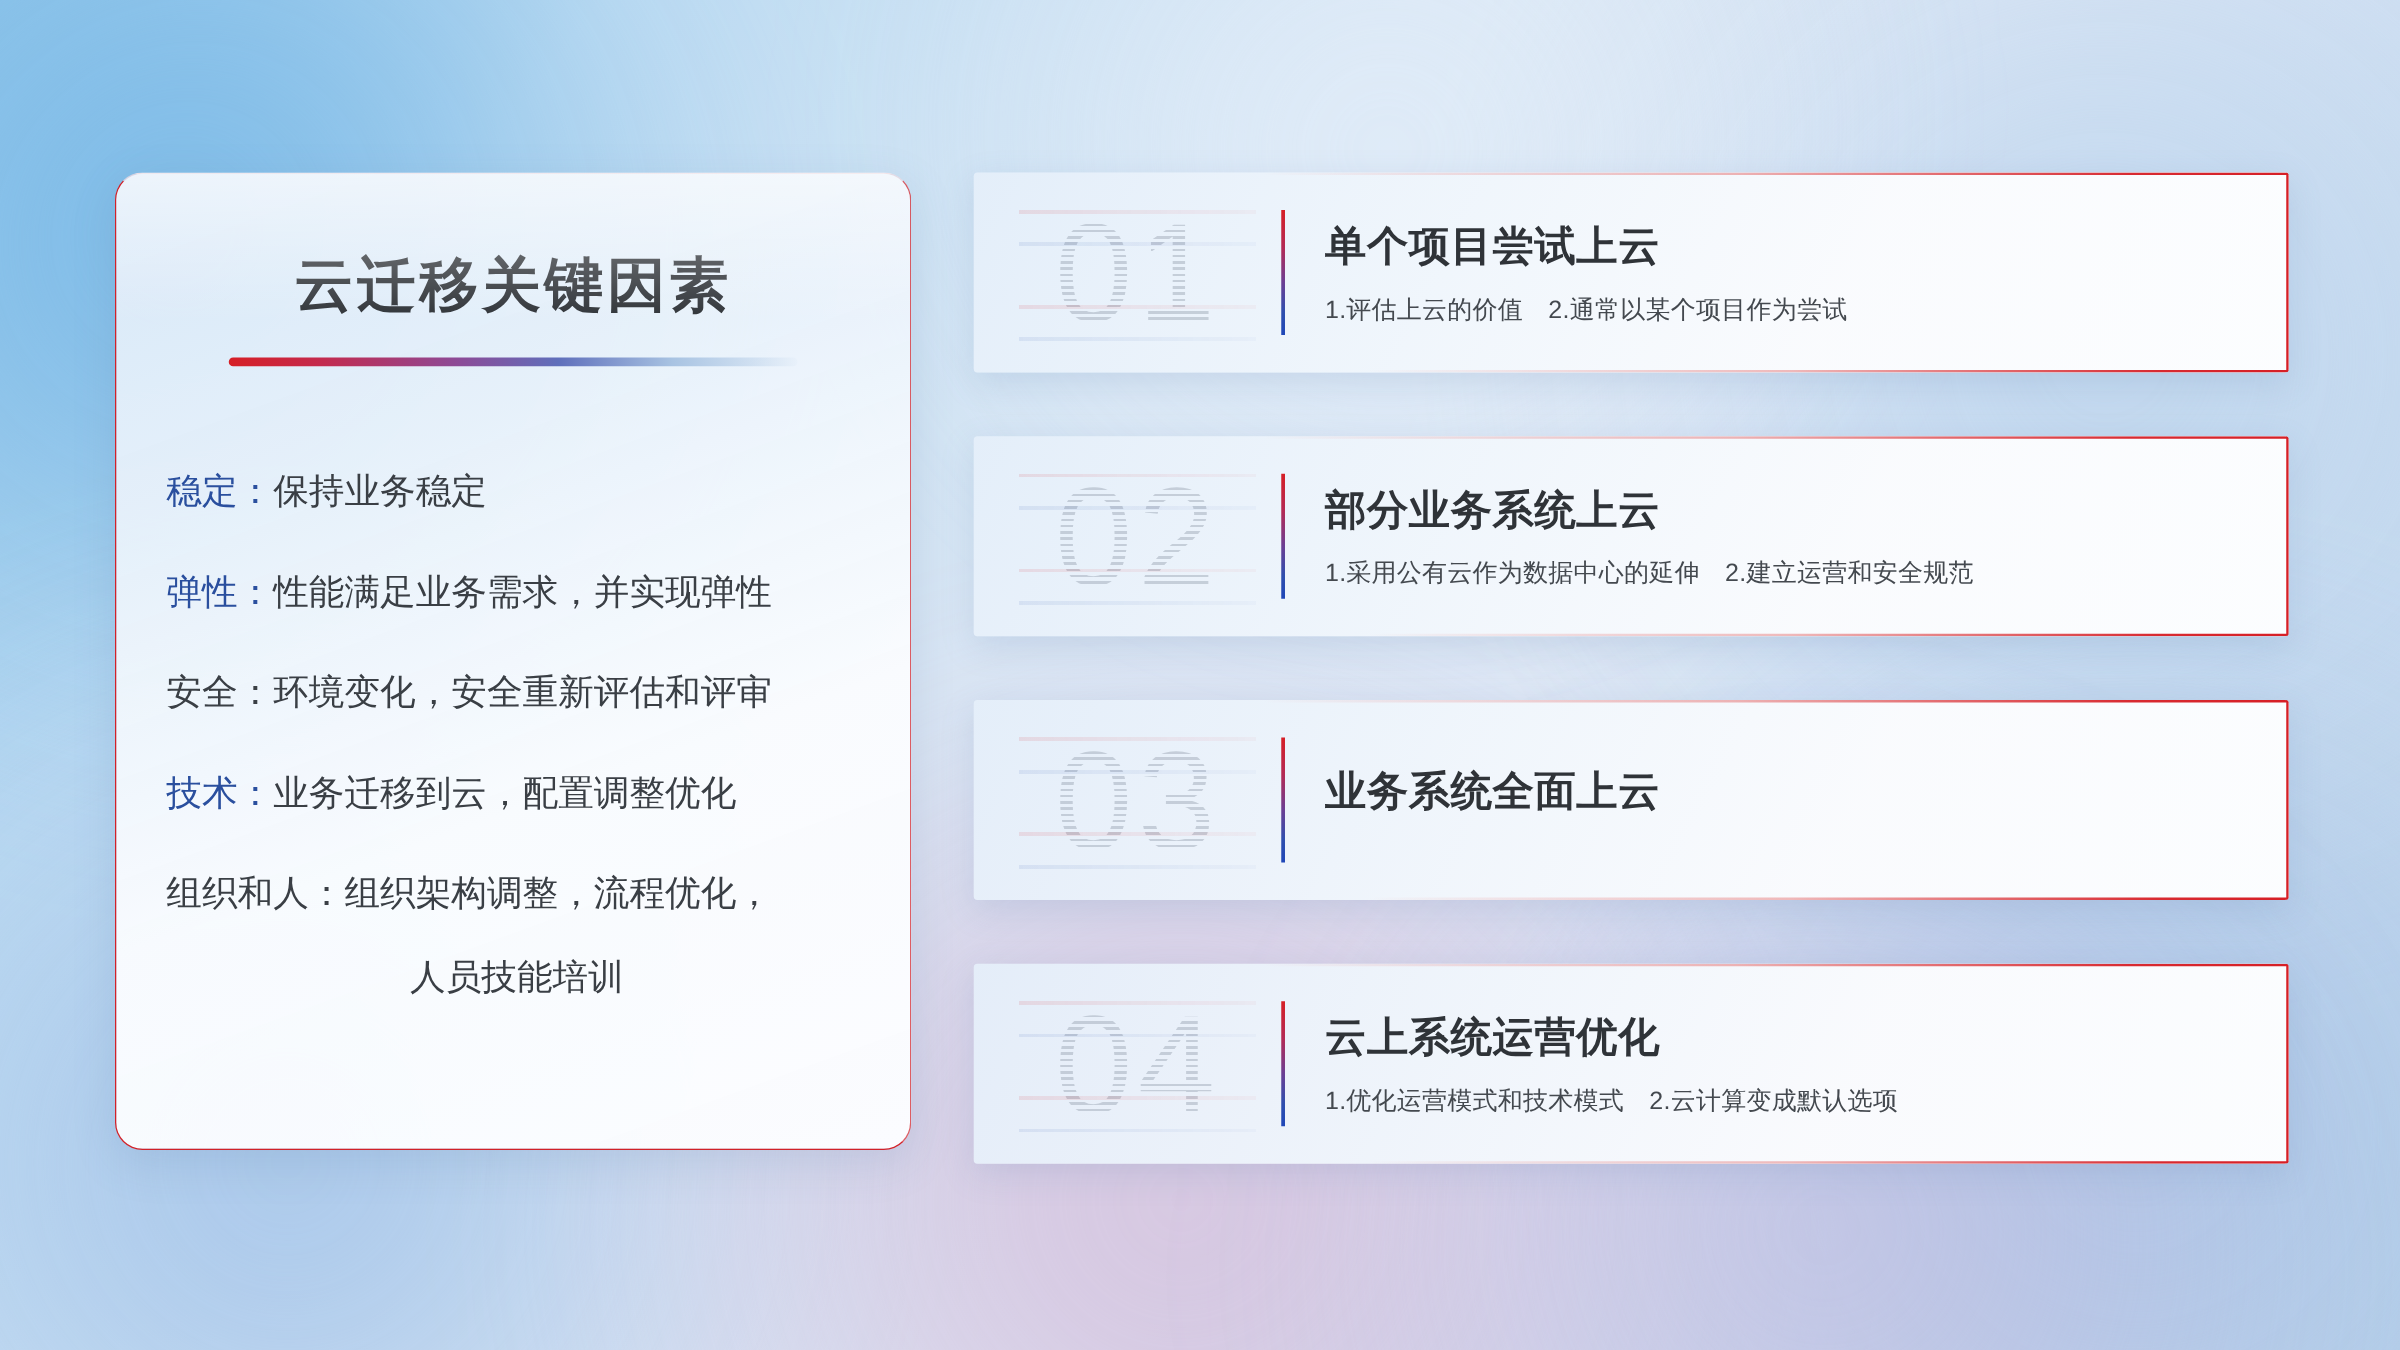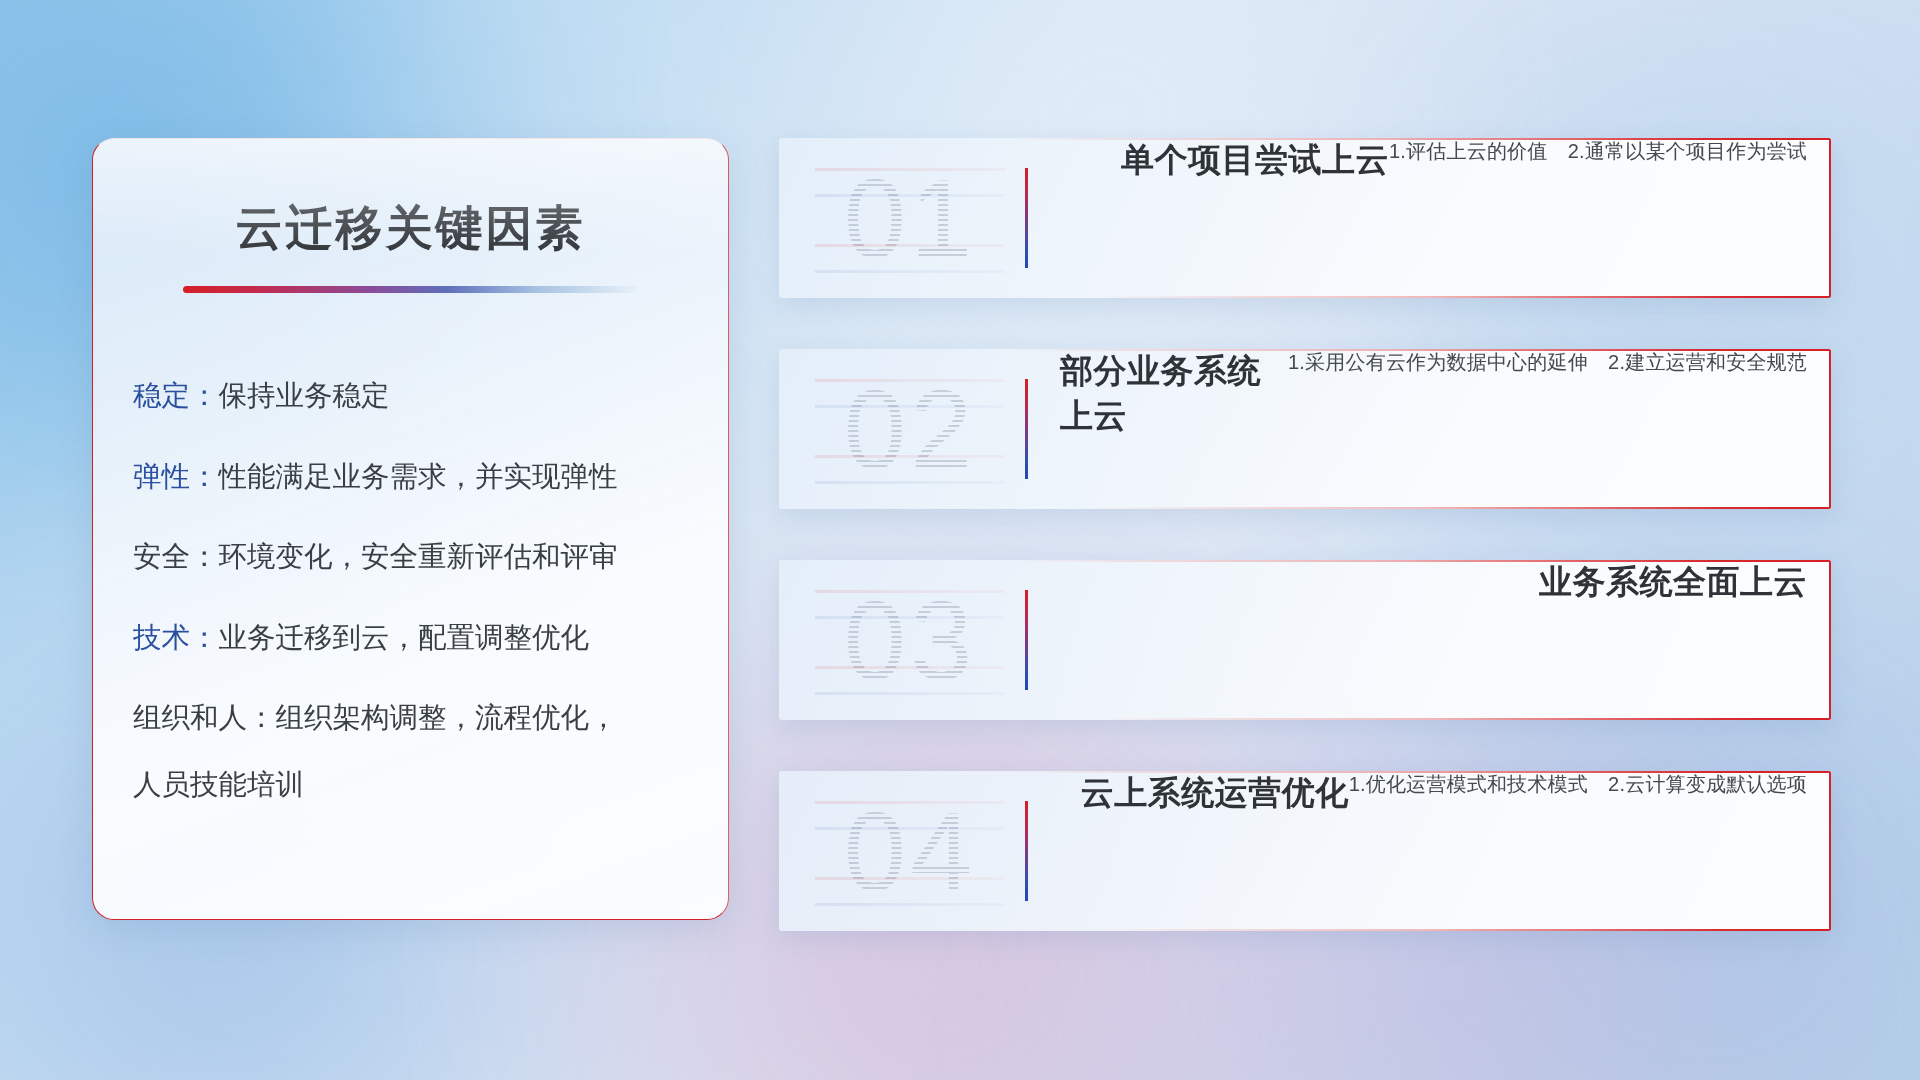--- a/index.html
+++ b/index.html
@@ -38,41 +38,42 @@
   
   #left-panel{
     position:absolute; left:92px; top:138px; width:637px; height:782px;
     border-radius:22px;
     background:linear-gradient(160deg, rgba(223,235,248,.92) 0%, rgba(235,243,251,.93) 30%, rgba(250,252,254,.96) 62%, rgba(252,253,255,.97) 100%);
     border:1.6px solid #d22128;
     border-top-color:rgba(210,33,40,.10);
     border-right-color:rgba(210,33,40,.72);
     box-shadow:0 10px 34px rgba(90,125,170,.18);
     overflow:hidden;
+    font-family:Liberation Mono, monospace;
   }
   #left-panel::before{
     content:""; position:absolute; left:-2px; right:-2px; top:-2px; height:120px;
     background:linear-gradient(to bottom, rgba(255,255,255,.55), rgba(255,255,255,0));
     pointer-events:none;
   }
   #panel-title{
     margin:58px 0 0 0; text-align:center;
     font-size:47px; font-weight:700; letter-spacing:3px; color:#2f3338;
   }
   #title-rule{
     margin:26px auto 0 auto; width:455px; height:7px; border-radius:4px;
     background:linear-gradient(90deg,#d61f26 0%, #c42a4d 16%, #8d4a96 40%, #5f6fbb 58%, #a8c3e2 78%, rgba(214,229,243,.15) 100%);
   }
   #factor-list{ margin:88px 0 0 0; padding:0 34px 0 40px; list-style:none; }
   #factor-list li{
     font-size:28.5px; line-height:1.0; color:#3a3f45; margin-bottom:52px; white-space:nowrap;
   }
   #factor-list li .lab{ font-weight:400; }
   #factor-list li.accent .lab{ color:#2a4f9e; }
-  #factor-list li.cont{ margin-top:-14px; }
+  #factor-list li.cont{ margin-top:-14px;text-align:center; }
 
   
   #cards{ position:absolute; left:779px; top:138px; width:1052px; }
   .card{
     position:relative; height:160px; margin-bottom:51px; border-radius:3px;
     background:linear-gradient(118deg, rgba(229,239,250,.93) 0%, rgba(240,246,252,.95) 34%, rgba(251,252,254,.97) 66%, rgba(253,254,255,.98) 100%);
     box-shadow:0 8px 26px rgba(95,130,175,.17);
     overflow:hidden;
   }
   .card:last-child{ margin-bottom:0; }
@@ -109,21 +110,21 @@
         rgba(47,86,173,.20) 40px 43px,
         rgba(47,86,173,.00) 43px 76px);
     -webkit-mask-image:linear-gradient(to right, rgba(0,0,0,.9), rgba(0,0,0,.3));
             mask-image:linear-gradient(to right, rgba(0,0,0,.9), rgba(0,0,0,.3));
   }
   .divider{
     position:absolute; left:246px; top:30px; bottom:30px; width:3px;
     background:linear-gradient(to bottom,#d61f26 0%, #b32a55 30%, #6b3f94 58%, #2f4fae 82%, #1f47b8 100%);
   }
   .card-body{ position:absolute; left:281px; right:24px; top:0; bottom:0;
-              display:flex; flex-direction:row; justify-content:flex-end; }
+              display:flex; flex-direction:column; justify-content:center; }
   .card-title{ font-size:33px; font-weight:700; color:#2f3338; letter-spacing:.5px; margin-bottom:14px; }
   .card-sub{ font-size:20px; color:#44494f; letter-spacing:.2px; white-space:pre; }
 </style>
 </head>
 <body>
 
 <div id="bg">
   <div class="b-base"></div>
   <div class="blob b1"></div>
   <div class="blob b2"></div>

